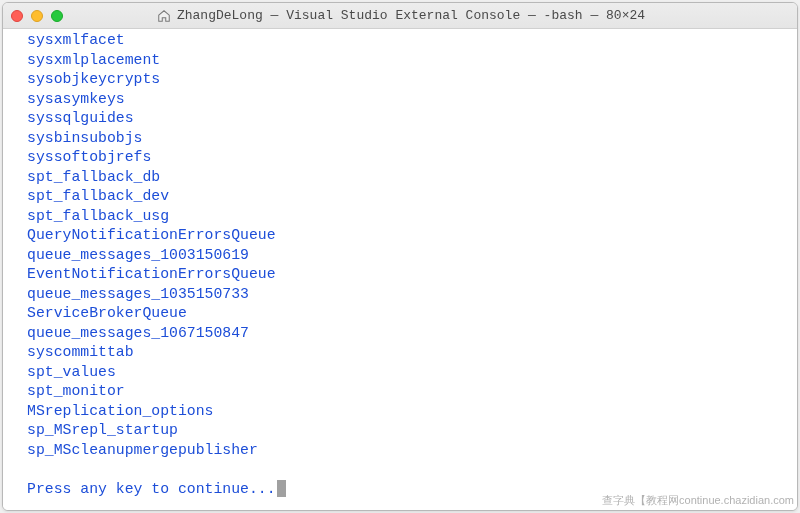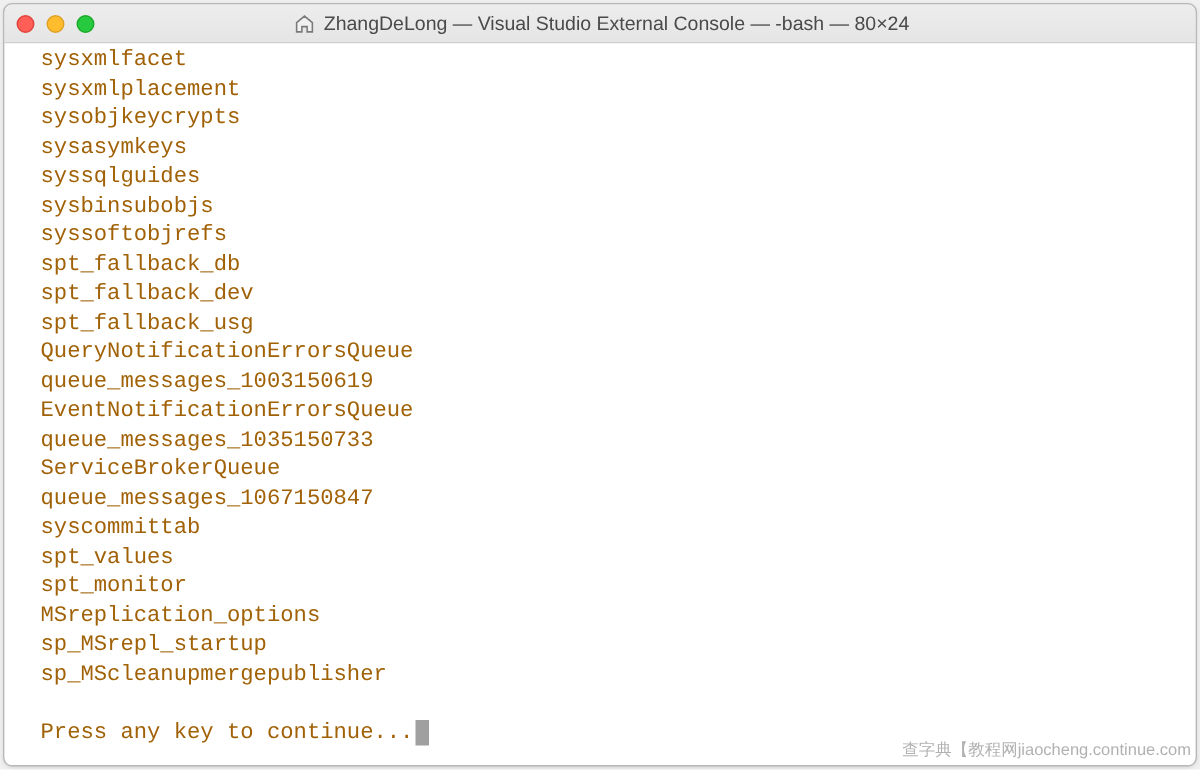--- a/index.html
+++ b/index.html
@@ -31,20 +31,21 @@
       flex-direction: column;
     }
     .titlebar {
       height: 26px;
       background: linear-gradient(to bottom, #ededed 0%, #e5e5e5 100%);
       border-bottom: 1px solid #d0d0d0;
       display: flex;
       align-items: center;
       padding: 0 8px;
       flex-shrink: 0;
+      font-family: Liberation Mono, monospace;
     }
     .traffic-lights {
       display: flex;
       gap: 8px;
       align-items: center;
     }
     .light {
       width: 12px;
       height: 12px;
       border-radius: 50%;
@@ -74,21 +75,21 @@
       width: 14px;
       height: 14px;
     }
     .terminal-content {
       flex: 1;
       background: #ffffff;
       padding: 2px 24px;
       font-family: "Menlo", "Monaco", "Courier New", monospace;
       font-size: 14.8px;
       line-height: 19.5px;
-      color: #a16207;
+      color: #1d4ed8;
       white-space: pre;
       overflow: hidden;
     }
     .terminal-line {
       display: block;
     }
     .cursor-block {
       display: inline-block;
       width: 9px;
       height: 17px;
@@ -126,14 +127,14 @@
         </svg>
       </span>
       <span>ZhangDeLong — Visual Studio External Console — -bash — 80×24</span>
     </div>
   </div>
   <div class="terminal-content"><span class="terminal-line">sysxmlfacet</span><span class="terminal-line">sysxmlplacement</span><span class="terminal-line">sysobjkeycrypts</span><span class="terminal-line">sysasymkeys</span><span class="terminal-line">syssqlguides</span><span class="terminal-line">sysbinsubobjs</span><span class="terminal-line">syssoftobjrefs</span><span class="terminal-line">spt_fallback_db</span><span class="terminal-line">spt_fallback_dev</span><span class="terminal-line">spt_fallback_usg</span><span class="terminal-line">QueryNotificationErrorsQueue</span><span class="terminal-line">queue_messages_1003150619</span><span class="terminal-line">EventNotificationErrorsQueue</span><span class="terminal-line">queue_messages_1035150733</span><span class="terminal-line">ServiceBrokerQueue</span><span class="terminal-line">queue_messages_1067150847</span><span class="terminal-line">syscommittab</span><span class="terminal-line">spt_values</span><span class="terminal-line">spt_monitor</span><span class="terminal-line">MSreplication_options</span><span class="terminal-line">sp_MSrepl_startup</span><span class="terminal-line">sp_MScleanupmergepublisher</span><span class="terminal-line"> </span><span class="terminal-line"><span>Press any key to continue...</span><span class="cursor-block"></span></span></div>
 </div>
 
 <div class="watermark">
   <span>查字典【教程网</span>
-  <span>jiaocheng.continue.com</span>
+  <span>continue.chazidian.com</span>
 </div>
 
 </body></html>

